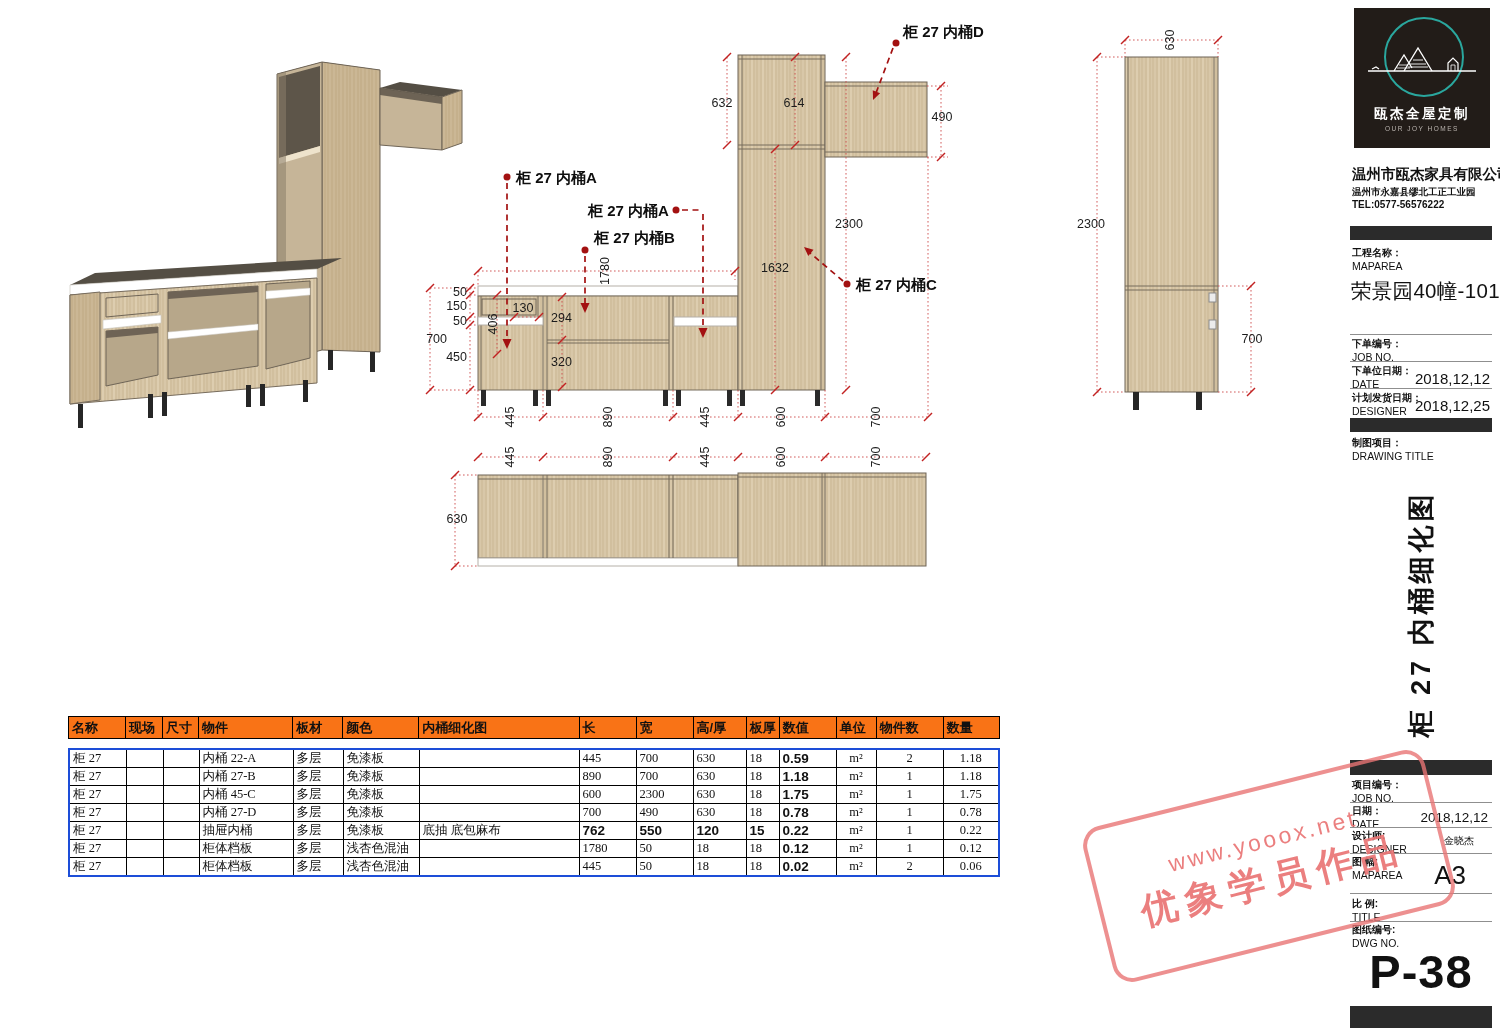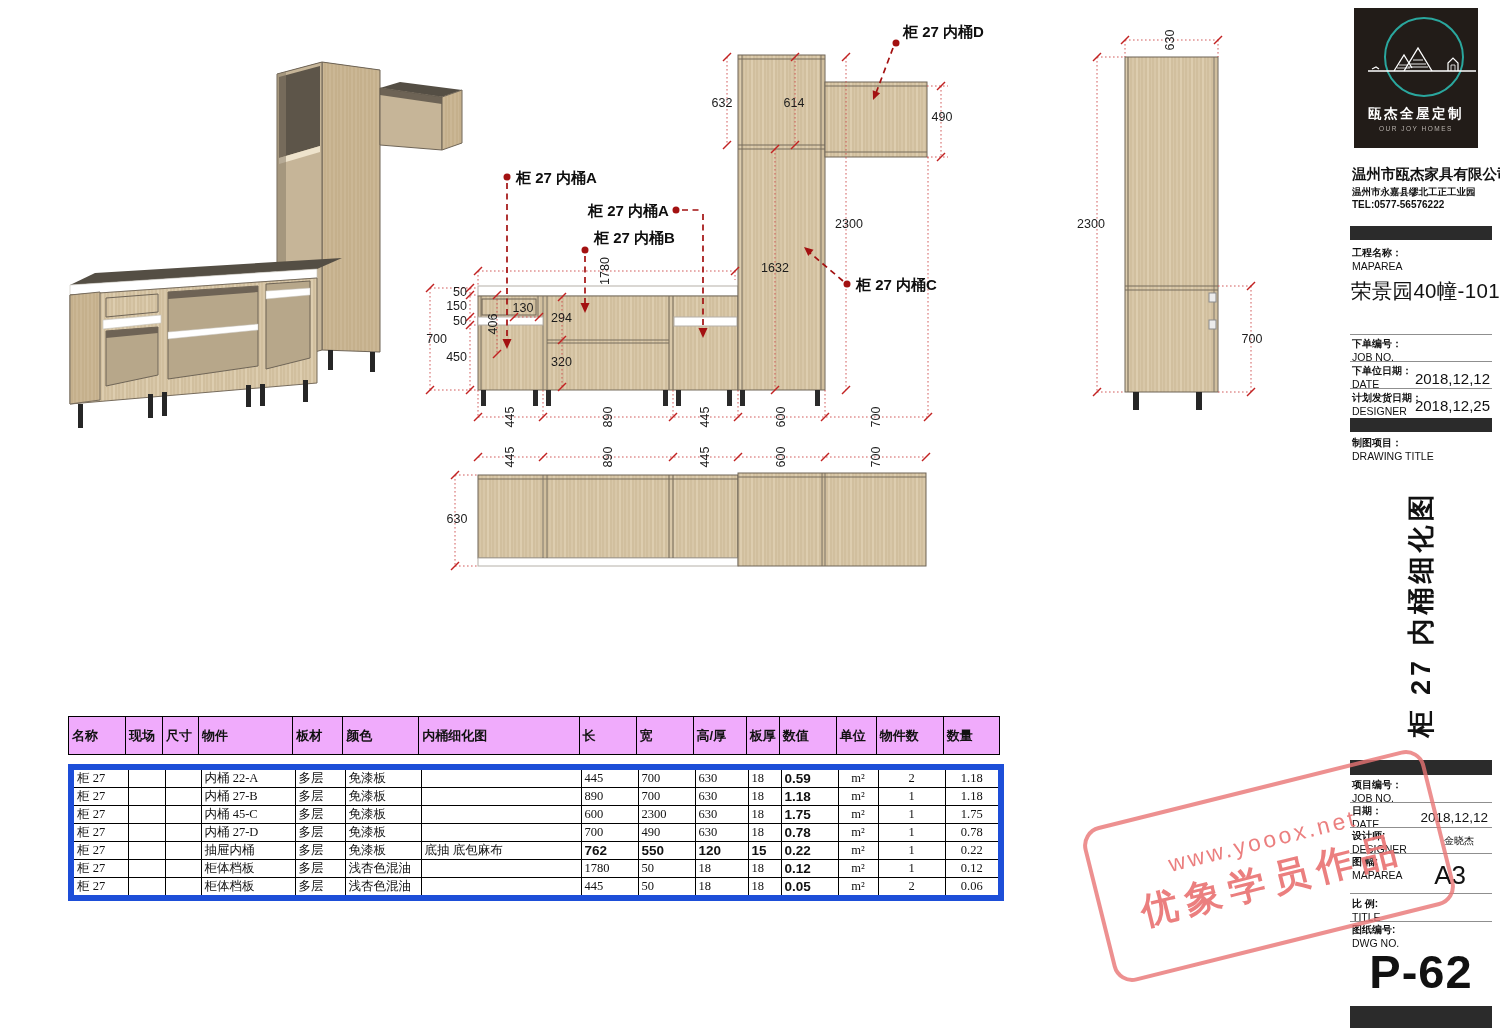--- a/index.html
+++ b/index.html
@@ -10,31 +10,31 @@
   .draw text{font-family:"Liberation Sans",sans-serif}
   .dt{font-size:12.5px;fill:#1c1c1c}
   .lt{font-size:15px;font-weight:700;fill:#0f0f0f}
   .dl{stroke:#cc4a4a;stroke-width:.9;stroke-dasharray:1.6 2.4;fill:none}
   .ld{stroke:#a31111;stroke-width:1.7;stroke-dasharray:6 4.5;fill:none}
   .dot{fill:#a31111}
   .arw{fill:#a31111}
   
   .tblwrap{position:absolute;left:68px;top:716px;width:932px}
   .tblwrap table{border-collapse:collapse;table-layout:fixed;width:932px}
-  .hdr th{background:#f0abfc;border:1.5px solid #000;font:700 13px "Liberation Sans",sans-serif;
-          text-align:left;padding:9px 3px;height:19px;overflow:hidden;white-space:nowrap}
-  .bodytable{margin-top:9px;border:6px solid #1d4ed8}
+  .hdr th{background:#f97316;border:1.5px solid #000;font:700 13px "Liberation Sans",sans-serif;
+          text-align:left;padding:1px 3px;height:19px;overflow:hidden;white-space:nowrap}
+  .bodytable{margin-top:9px;border:2px solid #1d4ed8}
   .bodytable td{border:1px solid #000;font:12.5px "Liberation Serif",serif;padding:0 3px;height:15px;
           overflow:hidden;white-space:nowrap}
   .bodytable td.val{font:700 13.5px "Liberation Sans",sans-serif}
   .bodytable td.bnum{font:700 13.5px "Liberation Sans",sans-serif}
   .bodytable td.ctr{text-align:center}
   
   .tb{position:absolute;left:1350px;top:0;width:142px;height:1034px}
-  .logo{position:absolute;left:4px;top:8px;width:124px;height:140px;background:#221c18}
+  .logo{position:absolute;left:4px;top:8px;width:136px;height:140px;background:#221c18}
   .logo .circ{position:absolute;left:30px;top:9px;width:76px;height:76px;border:2.5px solid #2aa79e;border-radius:50%}
   .logo svg{position:absolute;left:10px;top:30px;width:116px;height:42px}
   .logo .cn{position:absolute;left:0;right:0;top:97px;text-align:center;color:#fff;font-size:13.5px;
             letter-spacing:2.5px;font-weight:600;white-space:nowrap}
   .logo .en{position:absolute;left:0;right:0;top:117px;text-align:center;color:#b9b3ae;font-size:6.5px;letter-spacing:1.5px}
   .coname{position:absolute;top:165px;left:2px;font-size:14.5px;font-weight:700;white-space:nowrap}
   .coaddr{position:absolute;top:186px;left:2px;font-size:9.5px;font-weight:700;white-space:nowrap}
   .cotel{position:absolute;top:199px;left:2px;font-size:10px;font-weight:700}
   .bar{position:absolute;left:0;width:100%;background:#2b2b2b}
   .hl{position:absolute;left:0;width:100%;border-top:1px solid #8f8f8f}
@@ -427,21 +427,21 @@
           <td></td>
           <td></td>
           <td>柜体档板</td>
           <td>多层</td>
           <td>浅杏色混油</td>
           <td></td>
           <td>445</td>
           <td>50</td>
           <td>18</td>
           <td>18</td>
-          <td class="val">0.05</td>
+          <td class="val">0.02</td>
           <td class="ctr">m²</td>
           <td class="ctr">2</td>
           <td class="ctr">0.06</td>
         </tr>
       </tbody>
   </table>
 </div>
 
 <div class="tb">
   <div class="logo">
@@ -528,20 +528,20 @@
   <div class="hl" style="top:893px"></div>
   <div class="fld" style="top:898px">
     <div class="cnl">比 例:</div>
     <div class="enl">TITLE</div>
   </div>
   <div class="hl" style="top:921px"></div>
   <div class="fld" style="top:924px">
     <div class="cnl">图纸编号:</div>
     <div class="enl">DWG NO.</div>
   </div>
-  <div class="pgno">P-62</div>
+  <div class="pgno">P-38</div>
   <div class="bar" style="top:1006px;height:22px"></div>
 </div>
 
 <div class="stamp">
   <div class="l1">www.yooox.net</div>
   <div class="l2">优象学员作品</div>
 </div>
 
 </body></html>

